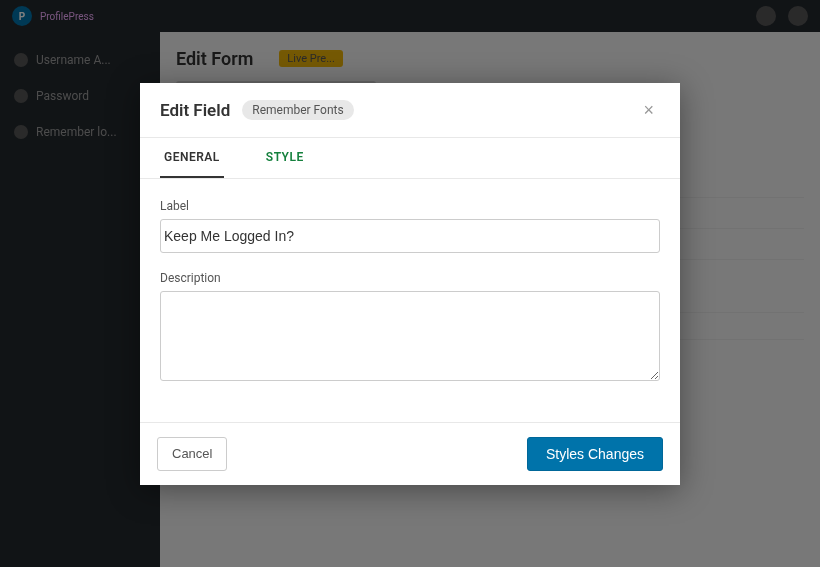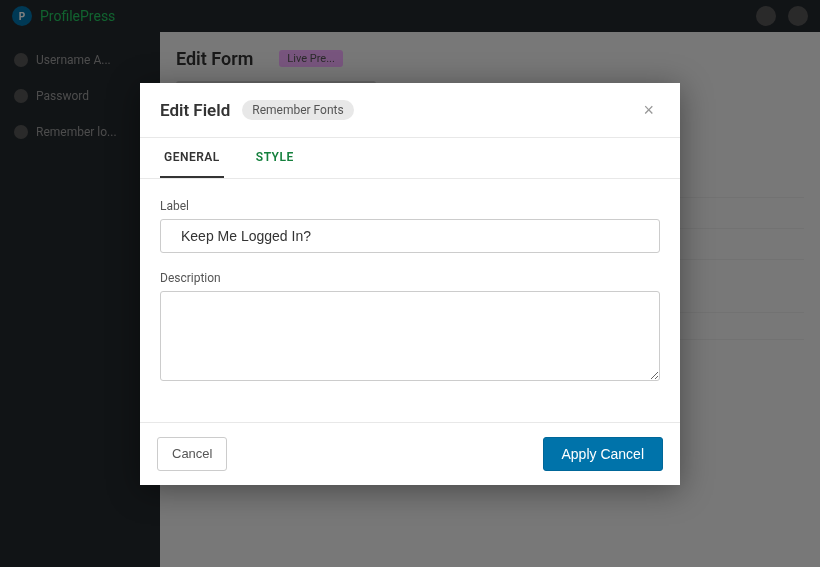--- a/index.html
+++ b/index.html
@@ -36,22 +36,22 @@
 
     .bg-admin-logo {
       width: 20px; height: 20px;
       background: #0073aa;
       border-radius: 50%;
       display: flex; align-items: center; justify-content: center;
       color: white; font-size: 10px; font-weight: bold;
     }
 
     .bg-admin-title {
-      color: #22c55e;
-      font-size: 14px;
+      color: #f0abfc;
+      font-size: 10px;
     }
 
     .bg-admin-icons {
       margin-left: auto;
       display: flex; gap: 12px;
     }
 
     .bg-admin-icon {
       width: 20px; height: 20px;
       border-radius: 50%;
@@ -103,21 +103,21 @@
       margin-bottom: 12px;
     }
 
     .bg-main-title {
       font-size: 18px;
       color: #333;
       font-weight: 600;
     }
 
     .bg-main-badge {
-      background: #f0abfc;
+      background: #eab308;
       color: #555;
       font-size: 11px;
       padding: 2px 8px;
       border-radius: 3px;
     }
 
     .bg-input-row {
       margin-bottom: 10px;
     }
 
@@ -215,21 +215,21 @@
       color: #999;
       cursor: pointer;
       line-height: 1;
       padding: 2px 6px;
     }
 
     .modal-tabs {
       display: flex;
       padding: 0 20px;
       border-bottom: 1px solid #e8e8e8;
-      gap: 8px;
+      gap: 18px;
     }
 
     .modal-tab {
       padding: 12px 4px;
       margin-right: 20px;
       font-size: 12px;
       font-weight: 600;
       letter-spacing: 0.5px;
       color: #15803d;
       cursor: pointer;
@@ -252,21 +252,21 @@
 
     .form-label {
       display: block;
       font-size: 12px;
       color: #555;
       margin-bottom: 6px;
     }
 
     .form-input {
       width: 100%;
-      padding: 8px 20px;
+      padding: 8px 3px;
       border: 1px solid #ccc;
       border-radius: 3px;
       font-size: 14px;
       color: #333;
       outline: none;
     }
 
     .form-textarea {
       width: 100%;
       padding: 8px 10px;
@@ -396,16 +396,16 @@
 
     <div class="form-group">
       <label class="form-label">Description</label>
       <textarea class="form-textarea" style=""></textarea>
     </div>
 
   </div>
 
   <div class="modal-footer">
     <button class="btn-cancel">Cancel</button>
-    <button class="btn-apply">Apply Cancel</button>
+    <button class="btn-apply">Styles Changes</button>
   </div>
 
 </div>
 
 </body></html>

